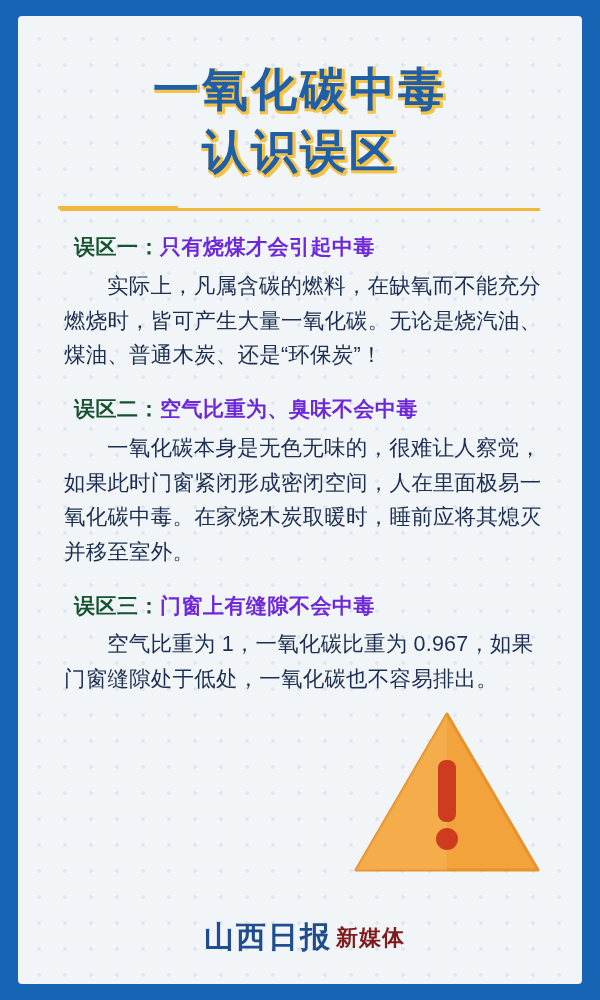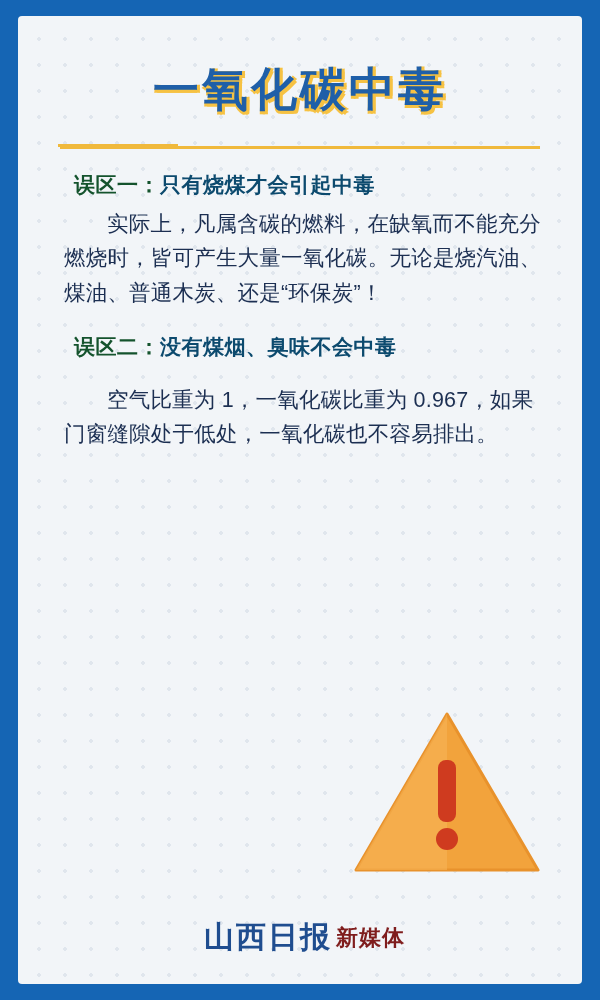--- a/index.html
+++ b/index.html
@@ -84,21 +84,21 @@
     color: #1f3f72;
     font-weight: bold;
     letter-spacing: 0.5px;
     margin-bottom: 6px;
     padding-left: 22px;
   }
   .q-label {
     color: #14532d;
   }
   .q-text {
-    color: #0c4a6e;
+    color: #6d28d9;
     font-weight: bold;
   }
   .para {
     font-size: 21.5px;
     line-height: 1.62;
     color: #1c2f52;
     text-indent: 2em;
     letter-spacing: 0.2px;
     margin: 0 0 4px 12px;
   }
@@ -141,38 +141,43 @@
 <body>
 
 <div class="poster">
   <div class="card">
     <div class="dots"></div>
 
     <div class="content">
 
       <div class="title-block">
         <div class="title-line">一氧化碳中毒</div>
+        <div class="title-line">认识误区</div>
       </div>
 
       <div class="divider"></div>
 
       <div class="section">
         <div class="q-line">
           <span class="q-label">误区一：</span><span class="q-text">只有烧煤才会引起中毒</span>
         </div>
         <p class="para">实际上，凡属含碳的燃料，在缺氧而不能充分燃烧时，皆可产生大量一氧化碳。无论是烧汽油、煤油、普通木炭、还是“环保炭”！</p>
       </div>
 
       <div class="section">
         <div class="q-line">
-          <span class="q-label">误区二：</span><span class="q-text">没有煤烟、臭味不会中毒</span>
+          <span class="q-label">误区二：</span><span class="q-text">空气比重为、臭味不会中毒</span>
         </div>
+        <p class="para">一氧化碳本身是无色无味的，很难让人察觉，如果此时门窗紧闭形成密闭空间，人在里面极易一氧化碳中毒。在家烧木炭取暖时，睡前应将其熄灭并移至室外。</p>
       </div>
 
       <div class="section">
+        <div class="q-line">
+          <span class="q-label">误区三：</span><span class="q-text">门窗上有缝隙不会中毒</span>
+        </div>
         <p class="para">空气比重为 1，一氧化碳比重为 0.967，如果门窗缝隙处于低处，一氧化碳也不容易排出。</p>
       </div>
 
     </div>
 
     <svg class="warn" viewBox="0 0 190 168" aria-hidden="true">
       <polygon points="95,6 186,162 4,162" fill="#f2a33c" stroke="#e8922c" stroke-width="3" stroke-linejoin="round"></polygon>
       <polygon points="95,6 95,162 4,162" fill="#f7b65a" opacity="0.55"></polygon>
       <rect x="86" y="52" width="18" height="62" rx="8" fill="#cf3b1f"></rect>
       <circle cx="95" cy="131" r="11" fill="#cf3b1f"></circle>

